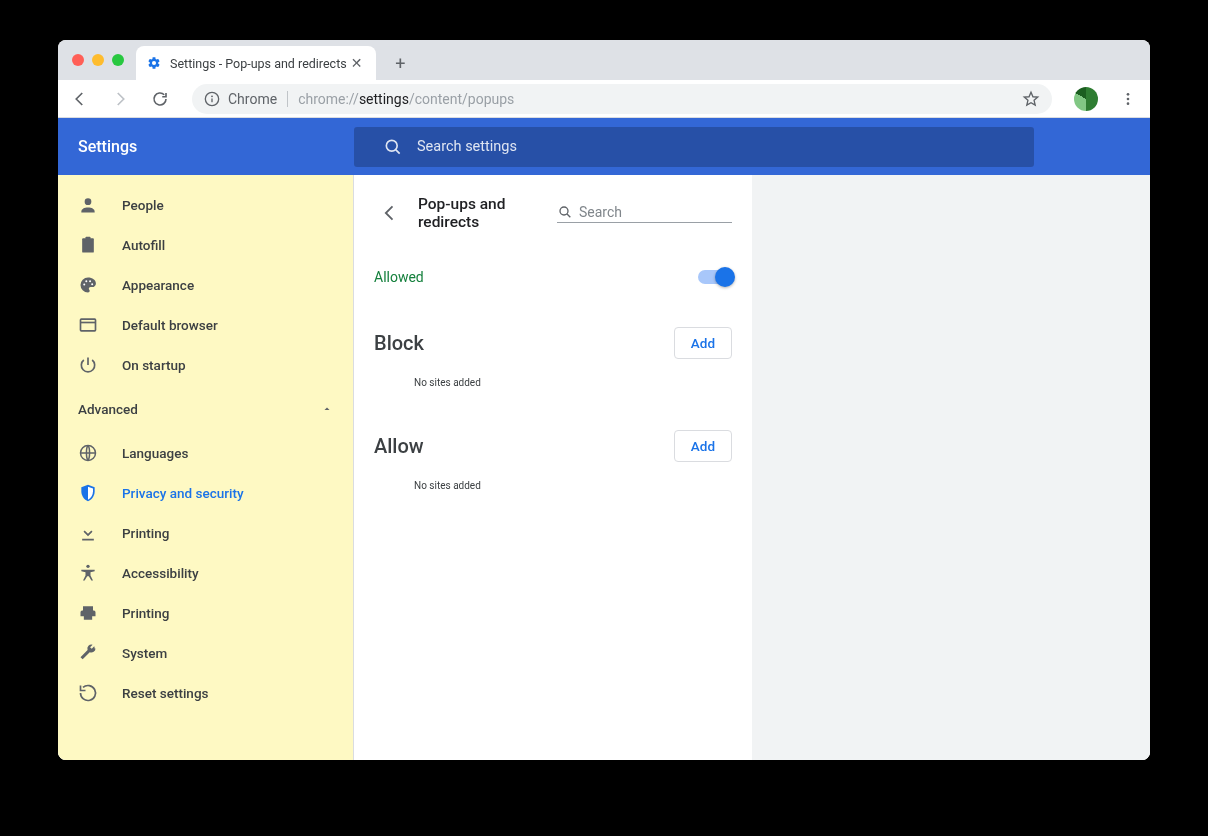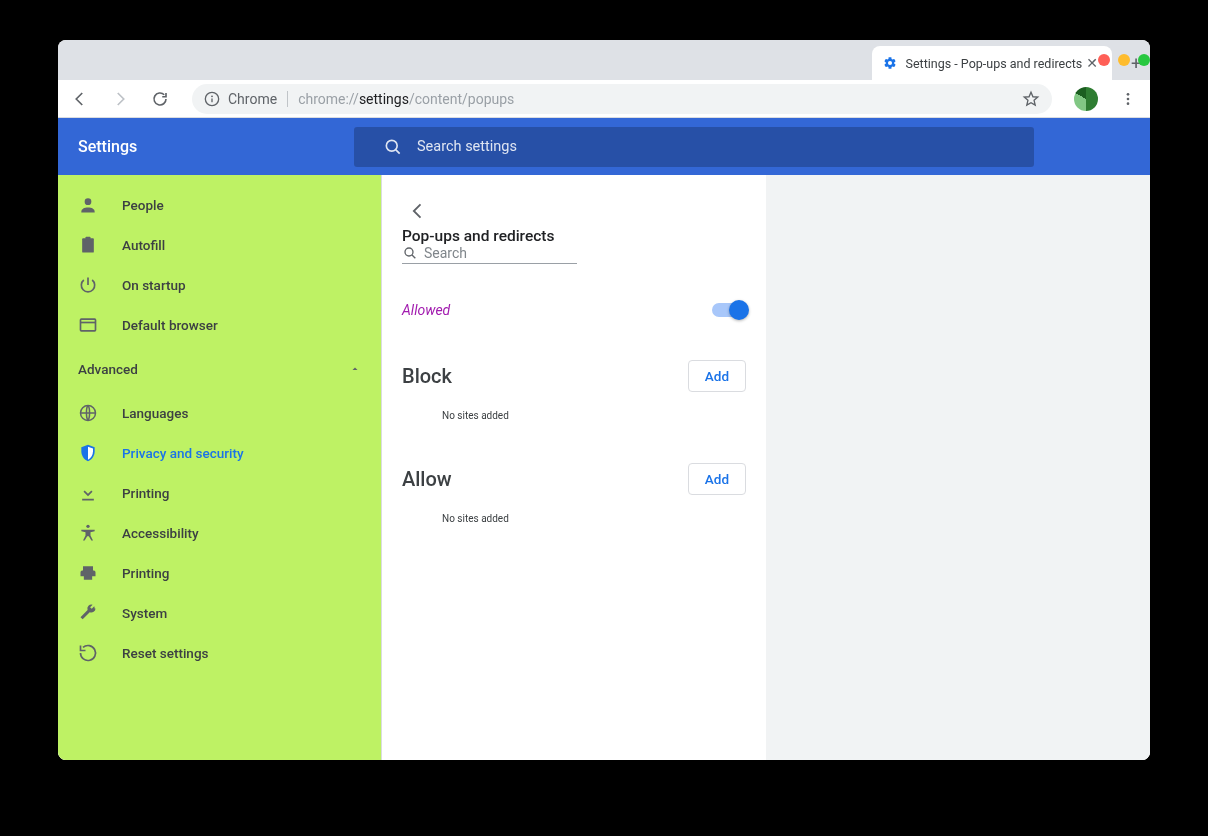--- a/index.html
+++ b/index.html
@@ -4,21 +4,21 @@
 <style>
   * { box-sizing: border-box; margin: 0; padding: 0; font-family: -apple-system, BlinkMacSystemFont, "Segoe UI", Roboto, Arial, sans-serif; }
   body { background: #000; width: 1208px; height: 836px; overflow: hidden; }
   .window {
     position: absolute; left: 58px; top: 40px; width: 1092px; height: 720px;
     background: #fff; border-radius: 8px; overflow: hidden;
     box-shadow: 0 10px 40px rgba(0,0,0,0.5);
     display: flex; flex-direction: column;
   }
   
-  .tab-strip { height: 40px; background: #dee1e6; display: flex; align-items: flex-end; position: relative; justify-content: flex-end; }
+  .tab-strip { height: 40px; background: #dee1e6; display: flex; align-items: flex-end; position: relative; }
   .traffic { display: flex; gap: 8px; padding: 0 0 0 14px; position: absolute; top: 14px; }
   .dot { width: 12px; height: 12px; border-radius: 50%; }
   .dot.red { background: #ff5f57; } .dot.yellow { background: #febc2e; } .dot.green { background: #28c840; }
   .tab { margin-left: 78px; height: 34px; background: #fff; border-radius: 8px 8px 0 0; display: flex; align-items: center; padding: 0 10px; min-width: 230px; font-size: 12.5px; color: #3c4043; }
   .tab .favicon { width: 16px; height: 16px; margin-right: 8px; color:#1a73e8; display:flex; align-items:center; justify-content:center;}
   .tab .close { margin-left: auto; color:#5f6368; font-size: 14px; padding:2px 4px; cursor:pointer;}
   .newtab { width: 28px; height: 28px; margin-left: 10px; margin-bottom: 3px; display:flex; align-items:center; justify-content:center; color:#5f6368; border-radius:50%; font-size:18px; cursor:pointer;}
   
   .toolbar { height: 38px; background: #fff; display:flex; align-items:center; padding: 0 8px; gap: 12px; border-bottom:1px solid #dadce0;}
   .tbtn { width: 28px; height: 28px; display:flex; align-items:center; justify-content:center; color:#5f6368; border-radius:50%; cursor:pointer;}
@@ -31,38 +31,38 @@
   .avatar { width:24px; height:24px; border-radius:50%; background: conic-gradient(#2e7d32 0 180deg, #81c784 180deg 300deg, #1b5e20 300deg 360deg); margin: 0 4px;}
   
   .header { height: 57px; background:#3367d6; display:flex; align-items:center; padding: 0 20px;}
   .header-title { color:#fff; font-size:16px; font-weight:500; width: 276px;}
   .searchbar { flex:0 0 680px; height: 40px; background: rgba(0,0,0,0.22); border-radius: 3px; display:flex; align-items:center; padding: 0 29px;}
   .searchbar input { flex:1; background:transparent; border:none; outline:none; color:#fff; font-size:14.5px; margin-left: 14px;}
   .searchbar input::placeholder { color: rgba(255,255,255,0.85);}
   .searchbar .sicon { color: rgba(255,255,255,0.85);}
   
   .body { flex:1; display:flex; background:#f1f3f4; overflow:hidden;}
-  .sidebar { width: 324px; background:#bef264; border-right:1px solid #dadce0; padding-top: 10px; overflow-y:auto;}
+  .sidebar { width: 296px; background:#fef9c3; border-right:1px solid #dadce0; padding-top: 10px; overflow-y:auto;}
   .navitem { height: 40px; display:flex; align-items:center; padding: 0 20px; font-size: 13.5px; color:#3c4043; font-weight:500; cursor:pointer;}
   .navitem .nicon { width: 20px; height: 20px; margin-right: 24px; color:#5f6368; display:flex; align-items:center; justify-content:center;}
   .navitem.selected { color:#1a73e8; }
   .navitem.selected .nicon { color:#1a73e8;}
   .adv { height: 48px; display:flex; align-items:center; padding: 0 20px; font-size:13.5px; color:#3c4043; font-weight:500; cursor:pointer;}
   .adv .caret { margin-left:auto; color:#5f6368;}
   .main { flex:1; background:#fff; border-right: 0; max-width: 681px; margin: 0; padding: 0;}
   .main-wrap { background:#fff; border-left: none; height:100%; }
-  .page-header { display:flex; padding: 20px 20px 12px 20px; flex-direction: column;}
+  .page-header { display:flex; align-items:center; padding: 20px 20px 12px 20px;}
   .backbtn { width:32px; height:32px; display:flex; align-items:center; justify-content:center; color:#5f6368; margin-right: 12px; cursor:pointer;}
   .page-title { font-size: 15.5px; color:#202124; font-weight:500; flex:1;}
   .page-search { display:flex; align-items:center; border-bottom:1px solid #9aa0a6; padding-bottom:2px; width: 175px;}
   .page-search input { border:none; outline:none; font-size:14px; margin-left:6px; flex:1; color:#404040;}
   .page-search input::placeholder{color:#80868b;}
   .section { padding: 10px 20px;}
   .row { display:flex; align-items:center; min-height: 48px;}
-  .row-label { font-size:14px; color:#a21caf;font-style:italic;}
+  .row-label { font-size:14px; color:#15803d;}
   .toggle { margin-left:auto; width:34px; height:14px; background:#a8c7fa; border-radius:7px; position:relative;}
   .toggle .knob { position:absolute; right:-3px; top:-3px; width:20px; height:20px; background:#1a73e8; border-radius:50%; box-shadow:0 1px 3px rgba(0,0,0,0.3);}
   .subhead { display:flex; align-items:center; padding: 16px 20px 0 20px;}
   .subhead .label { font-size:20px; color:#3c4043; font-weight:500;}
   .addbtn { margin-left:auto; border:1px solid #dadce0; background:#fff; color:#1a73e8; font-size:13.5px; font-weight:500; padding: 7px 16px; border-radius:4px; cursor:pointer;}
   .empty { font-size:10px; color:#3c4043; padding: 18px 20px 18px 60px;}
   .right-gutter { flex:1; background:#f1f3f4;}
   svg { display:block; }
 </style>
 </head>
@@ -161,34 +161,46 @@
         <span class="nicon">
             <svg width="20" height="20" viewBox="0 0 24 24" fill="#5f6368">
               <path d="M16 4h2a1 1 0 0 1 1 1v15a1 1 0 0 1-1 1H6a1 1 0 0 1-1-1V5a1 1 0 0 1 1-1h2"></path>
               <rect x="9" y="2" width="6" height="4" rx="1" fill="#5f6368"></rect>
             </svg>
           </span>
         <span>Autofill</span>
       </div>
       <div class="navitem">
         <span class="nicon">
-            <svg width="20" height="20" viewBox="0 0 24 24" fill="none" stroke="#5f6368" stroke-width="2">
-              <path d="M12 3v9M7 6a8 8 0 1 0 10 0"></path>
-            </svg>
-          </span>
-        <span>On startup</span>
+            <svg width="20" height="20" viewBox="0 0 24 24" fill="#5f6368">
+              <path d="M12 3a9 9 0 0 0 0 18c1.1 0 2-.9 2-2 0-.5-.2-1-.5-1.3-.3-.4-.5-.8-.5-1.2 0-1.1.9-2 2-2h2.1c2.4 0 4.4-2 4.4-4.4C21.5 6 17.2 3 12 3z"></path>
+              <circle cx="7.5" cy="11.5" r="1.2" fill="#fff"></circle>
+              <circle cx="10" cy="7.5" r="1.2" fill="#fff"></circle>
+              <circle cx="14.5" cy="7.5" r="1.2" fill="#fff"></circle>
+              <circle cx="17" cy="11" r="1.2" fill="#fff"></circle>
+            </svg>
+          </span>
+        <span>Appearance</span>
       </div>
       <div class="navitem">
         <span class="nicon">
             <svg width="20" height="20" viewBox="0 0 24 24" fill="none" stroke="#5f6368" stroke-width="2">
               <rect x="3" y="5" width="18" height="14" rx="1"></rect>
               <path d="M3 9h18"></path>
             </svg>
           </span>
         <span>Default browser</span>
+      </div>
+      <div class="navitem">
+        <span class="nicon">
+            <svg width="20" height="20" viewBox="0 0 24 24" fill="none" stroke="#5f6368" stroke-width="2">
+              <path d="M12 3v9M7 6a8 8 0 1 0 10 0"></path>
+            </svg>
+          </span>
+        <span>On startup</span>
       </div>
 
       <div class="adv">
         <span>Advanced</span>
         <span class="caret">
           <svg width="12" height="12" viewBox="0 0 24 24" fill="#5f6368">
               <path d="M7 14l5-5 5 5z"></path>
             </svg>
         </span>
       </div>

